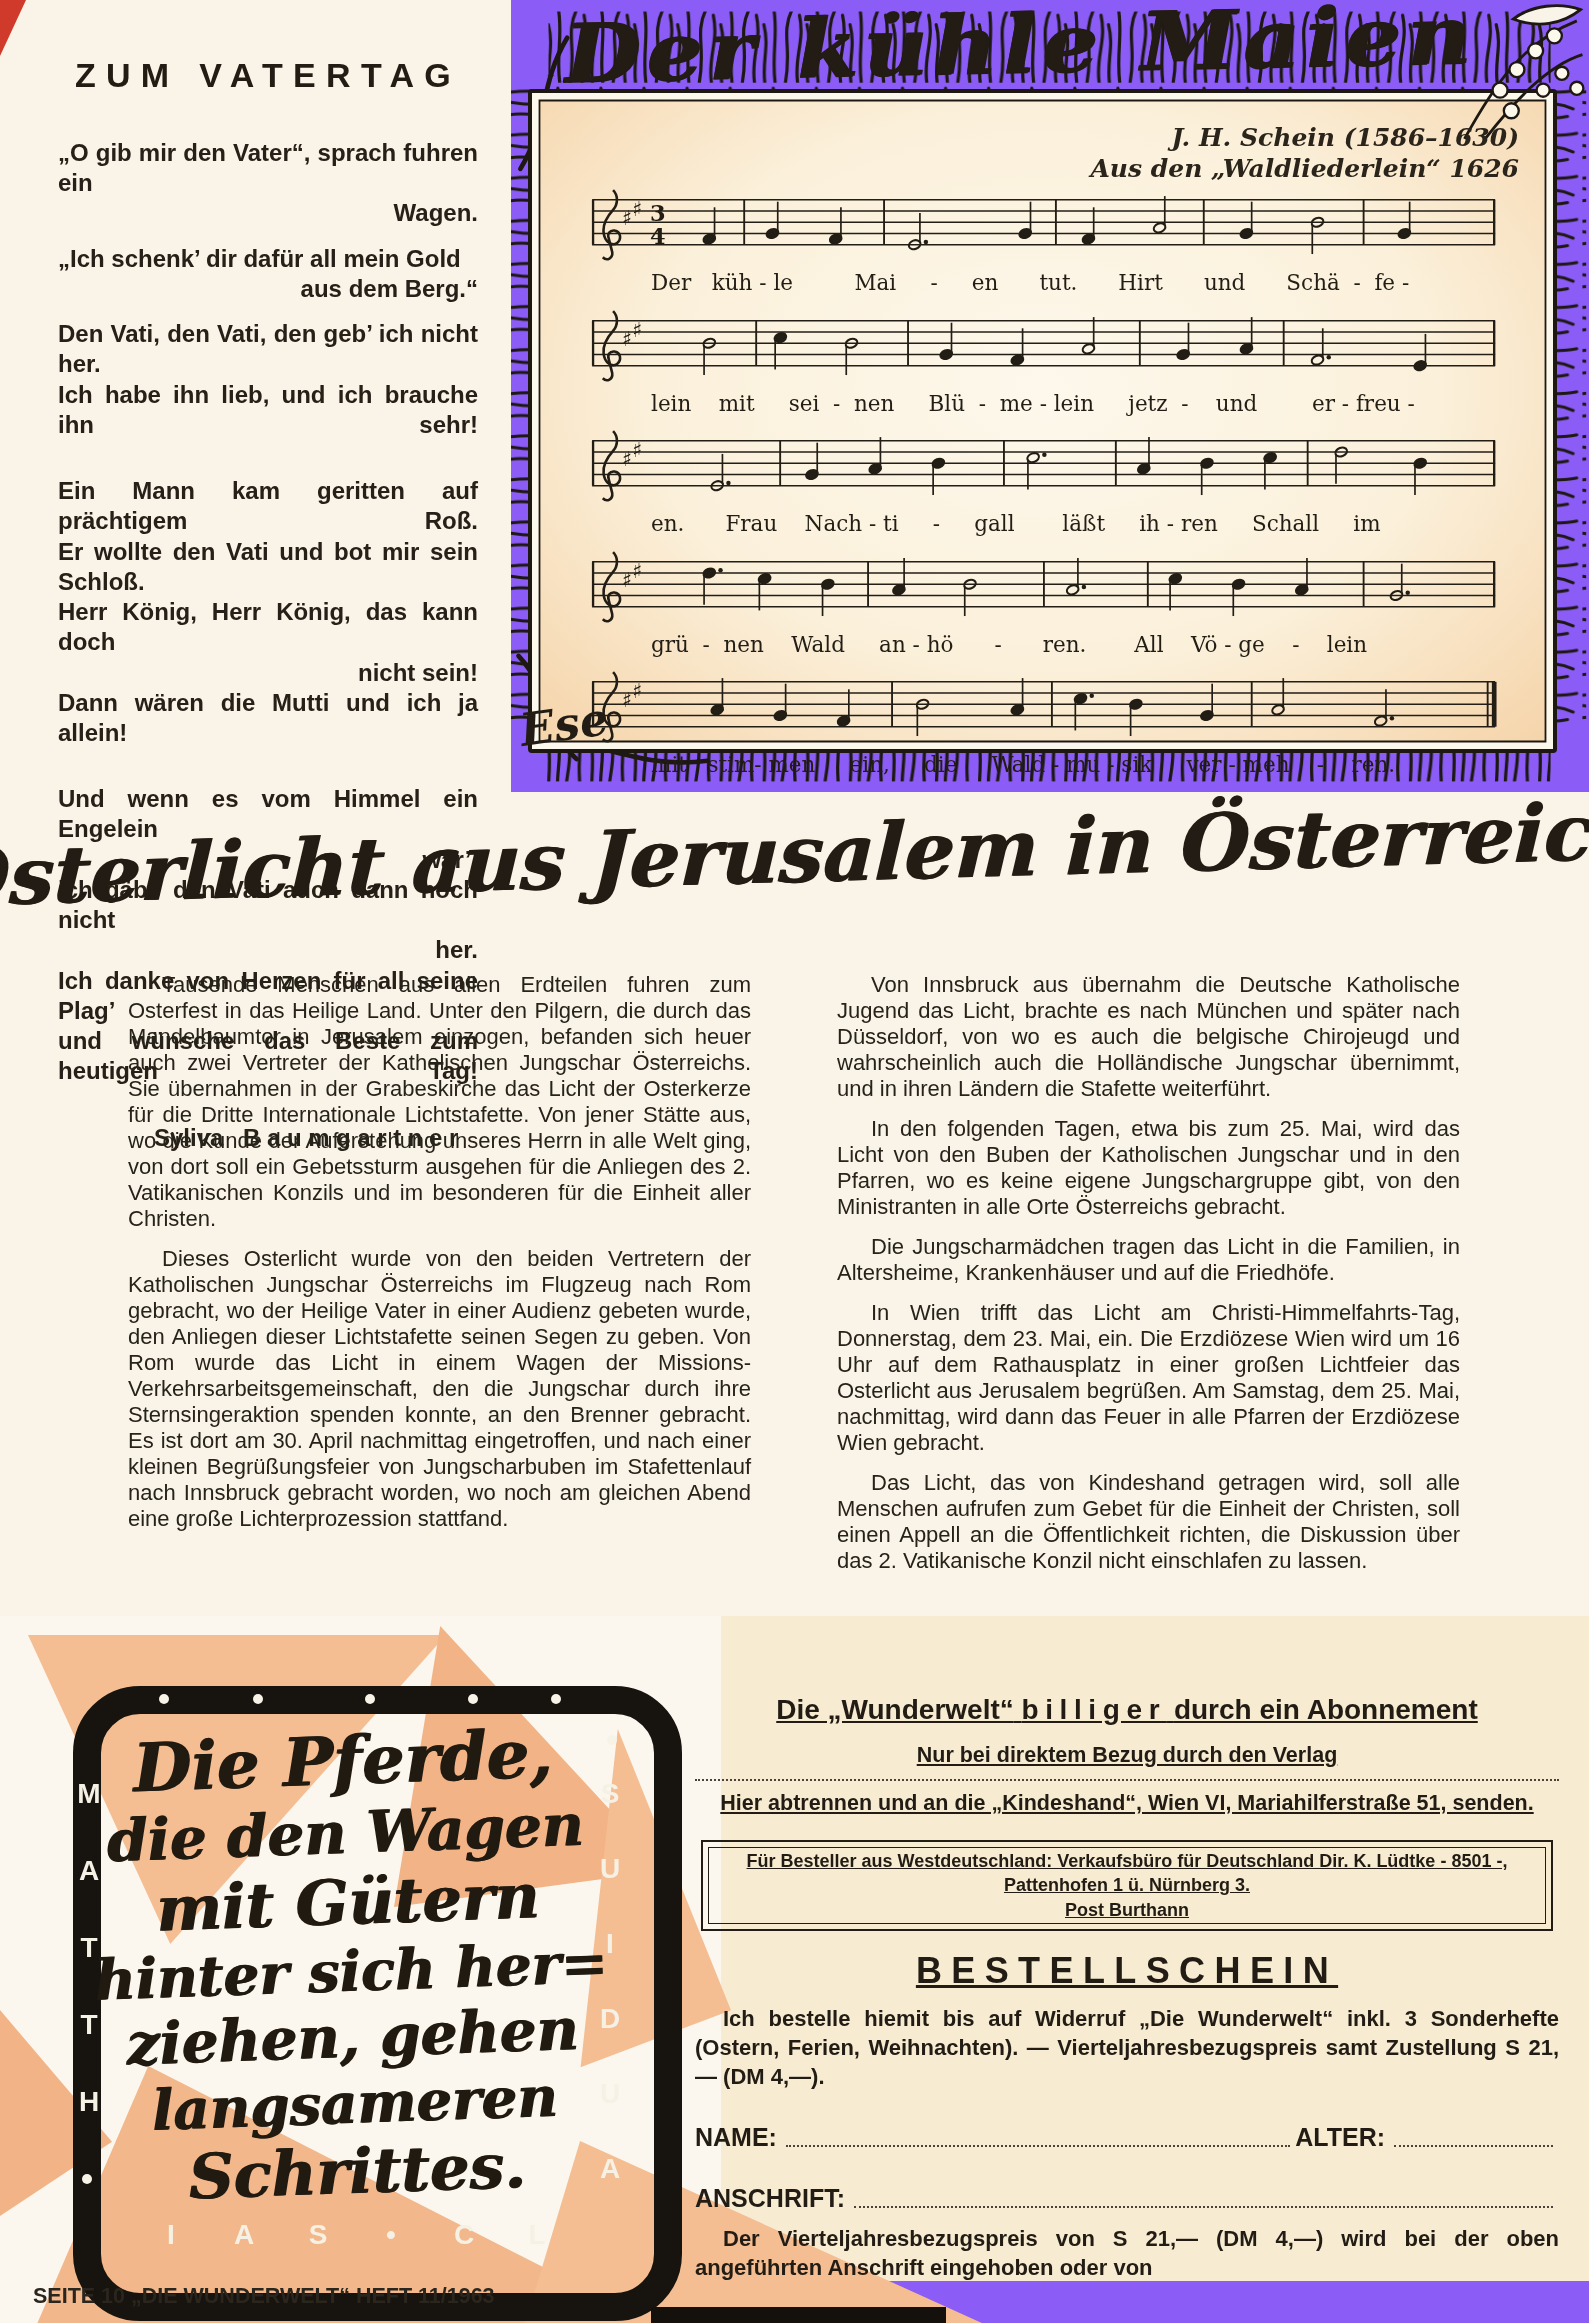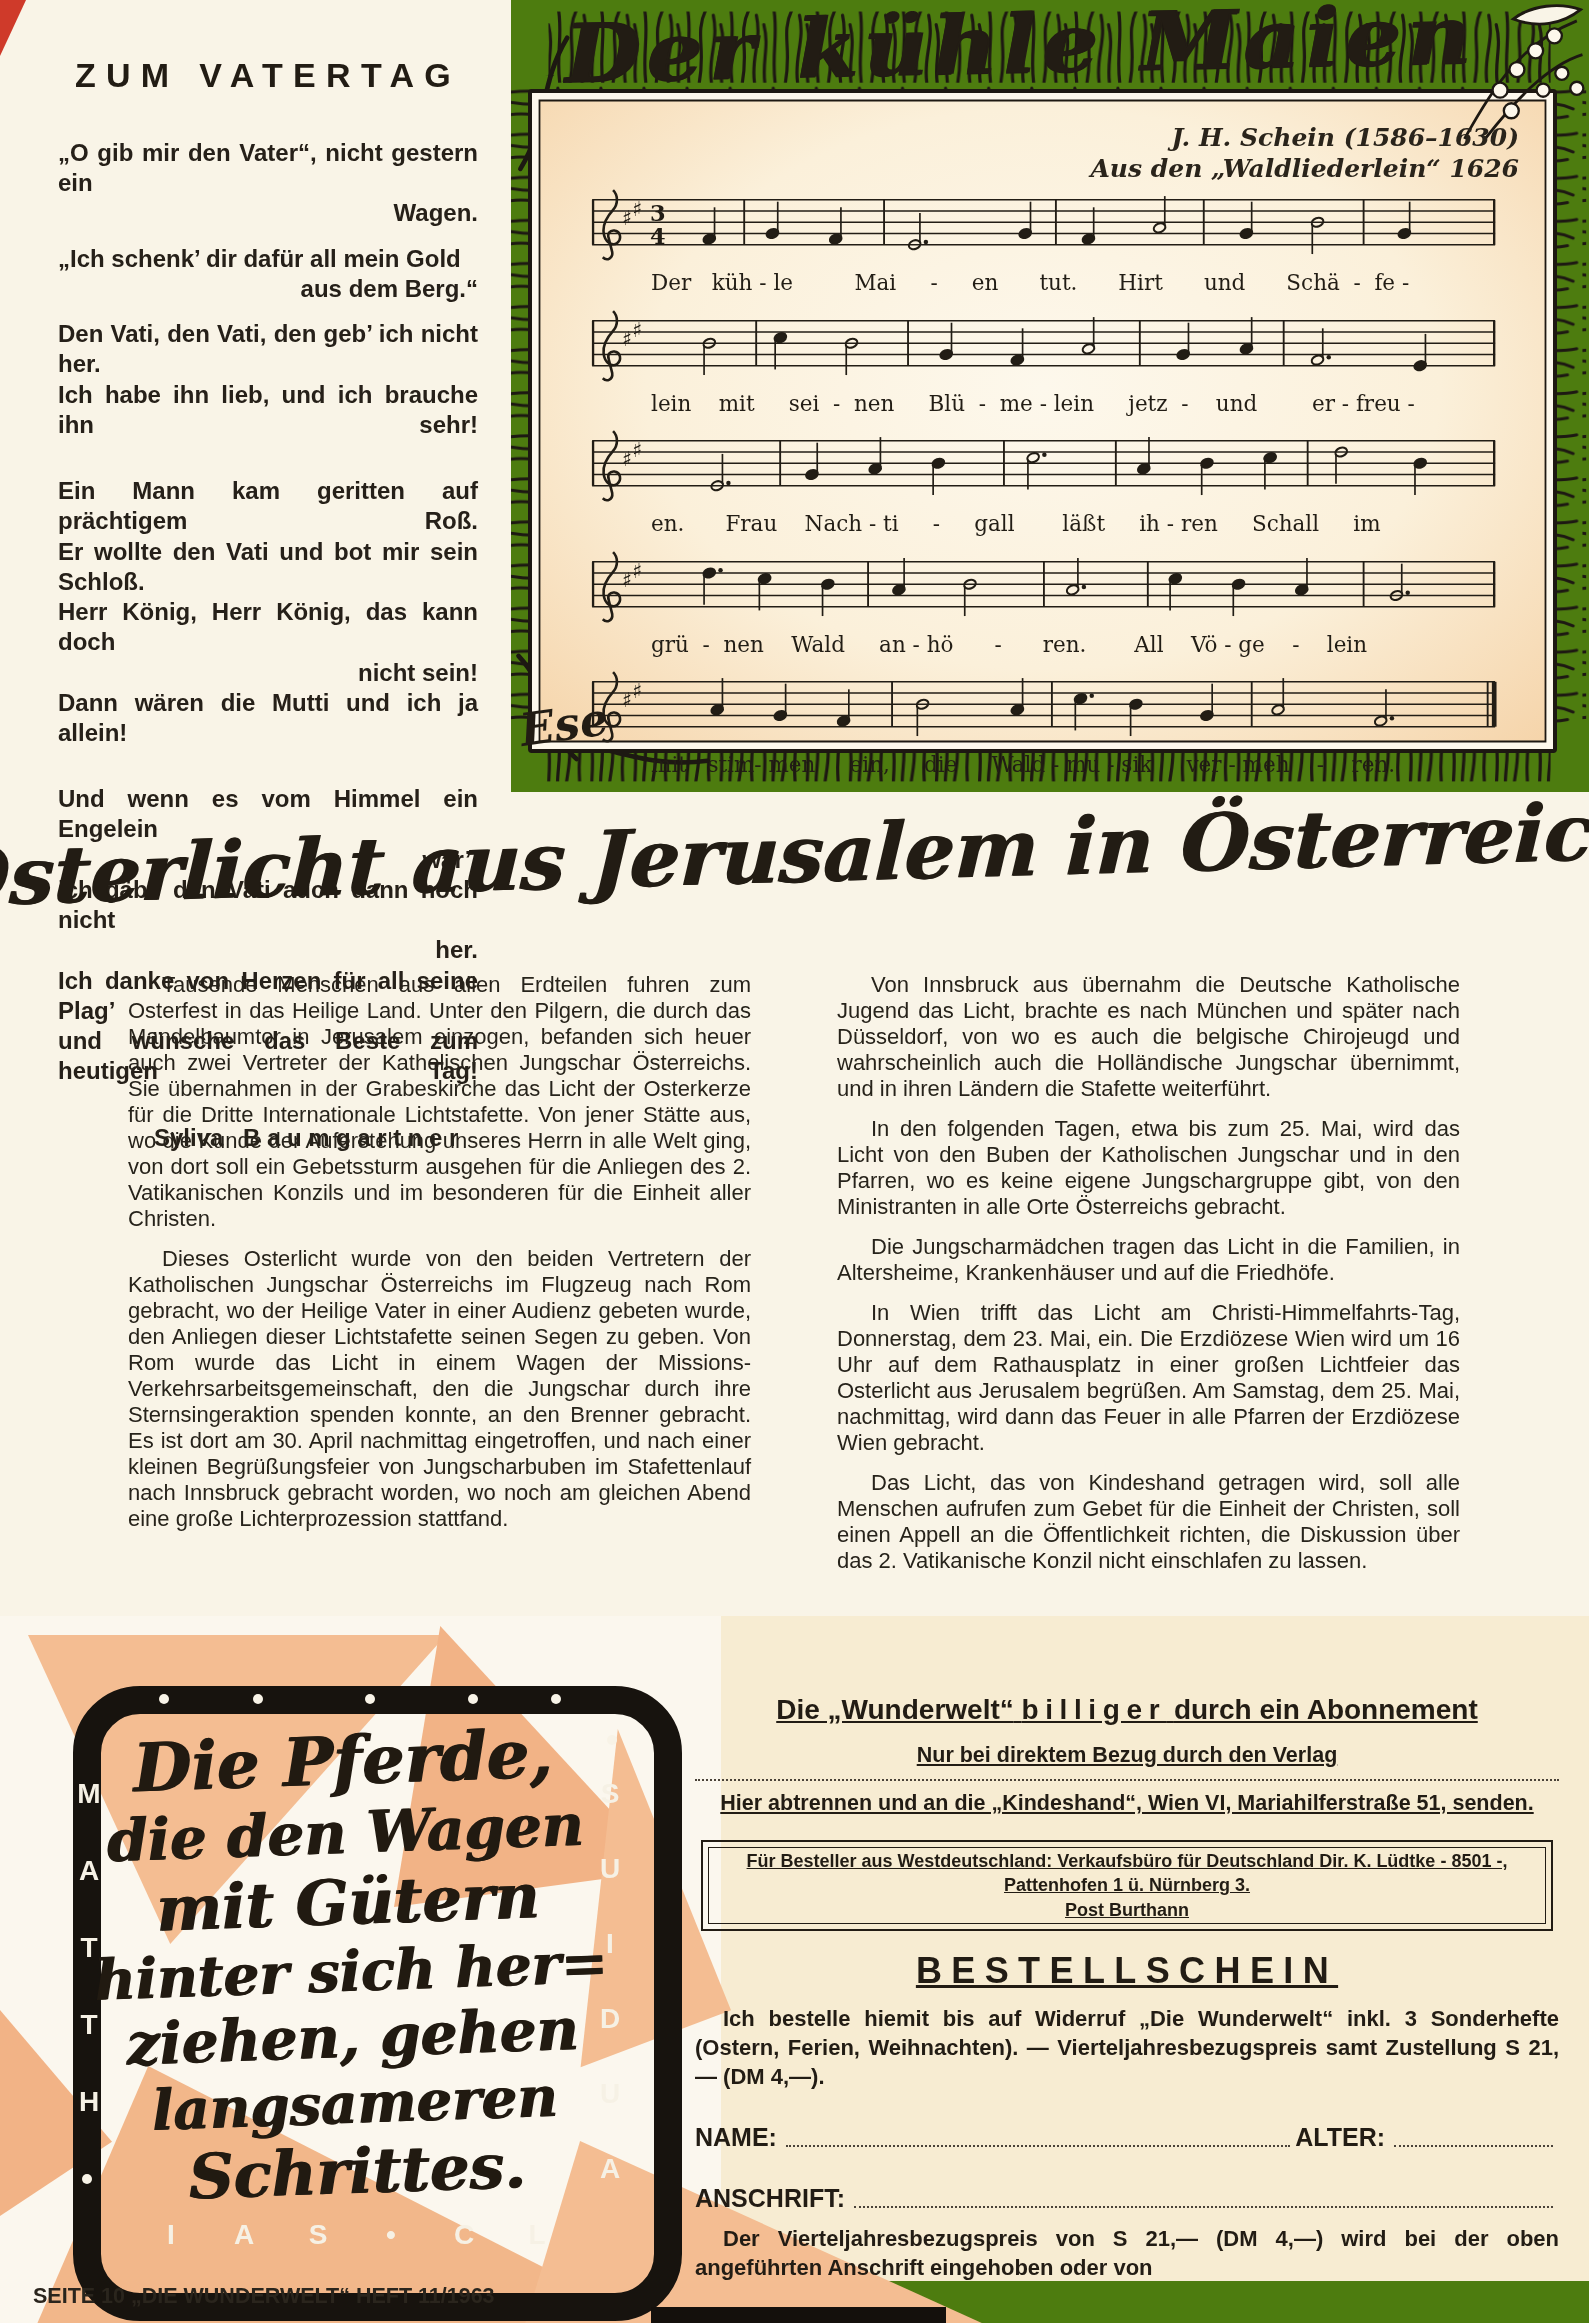--- a/index.html
+++ b/index.html
@@ -1,16 +1,16 @@
 <!DOCTYPE html>
 <html style="font-size:15px"><head>
 <meta charset="utf-8">
 <style>
   html,body{margin:0;padding:0;background:#c9b79a;}
-  .page{position:relative;width:1589px;height:2324px;background:#4d7c0f;overflow:hidden;
+  .page{position:relative;width:1589px;height:2324px;background:#8b5cf6;overflow:hidden;
         font-family:"Liberation Sans",sans-serif;color:#27221a;}
   .bg-rect{position:absolute;}
   #bg-topleft{left:0;top:0;width:511px;height:792px;background:#f9f4e7;}
   #bg-article{left:0;top:792px;width:1589px;height:824px;background:#f9f4e7;}
   #bg-ad{left:0;top:1616px;width:721px;height:707px;background:#fbf7ee;z-index:1;}
   #bg-form{left:675px;top:1616px;width:914px;height:665px;background:#f7ecd2;}
   #red-corner{left:0;top:0;width:26px;height:56px;background:#cf3a2a;
               clip-path:polygon(0 0,100% 0,0 100%);}
 
   
@@ -97,21 +97,21 @@
 
   <div class="bg-rect" id="bg-topleft"></div>
   <div class="bg-rect" id="bg-article"></div>
   <div class="bg-rect" id="bg-form"></div>
   <div class="bg-rect" id="bg-ad"></div>
   <div class="bg-rect" id="red-corner"></div>
 
   <div id="poem">
     <div id="poem-title">ZUM VATERTAG</div>
     <div id="poem-lines">
-        <div class="pline j">„O gib mir den Vater“, nicht gestern ein</div>
+        <div class="pline j">„O gib mir den Vater“, sprach fuhren ein</div>
         <div class="pline r gs">Wagen.</div>
         <div class="pline ">„Ich schenk’ dir dafür all mein Gold</div>
         <div class="pline r gs">aus dem Berg.“</div>
         <div class="pline j">Den Vati, den Vati, den geb’ ich nicht her.</div>
         <div class="pline j gb">Ich habe ihn lieb, und ich brauche ihn sehr!</div>
         <div class="pline j">Ein Mann kam geritten auf prächtigem Roß.</div>
         <div class="pline j">Er wollte den Vati und bot mir sein Schloß.</div>
         <div class="pline j">Herr König, Herr König, das kann doch</div>
         <div class="pline r">nicht sein!</div>
         <div class="pline j gb">Dann wären die Mutti und ich ja allein!</div>

